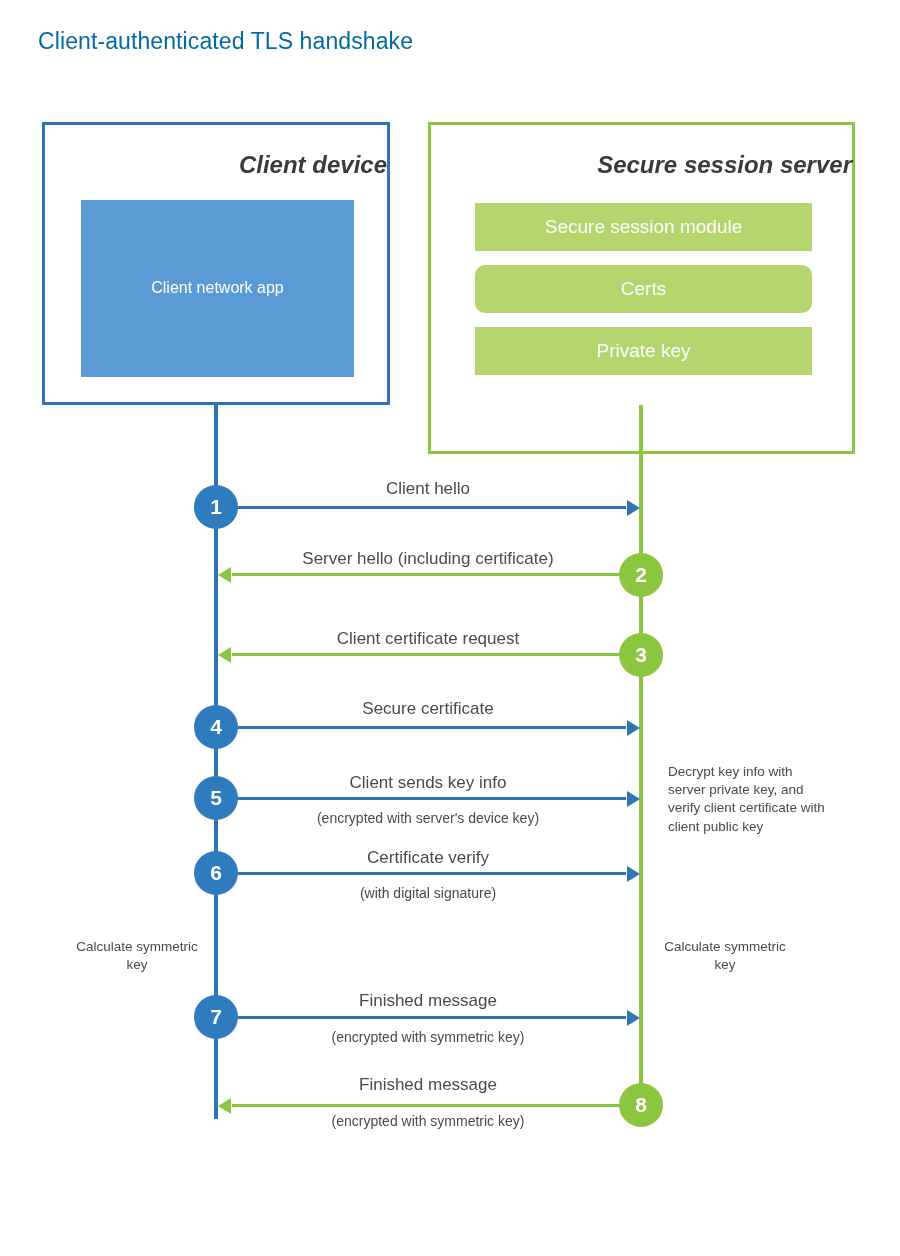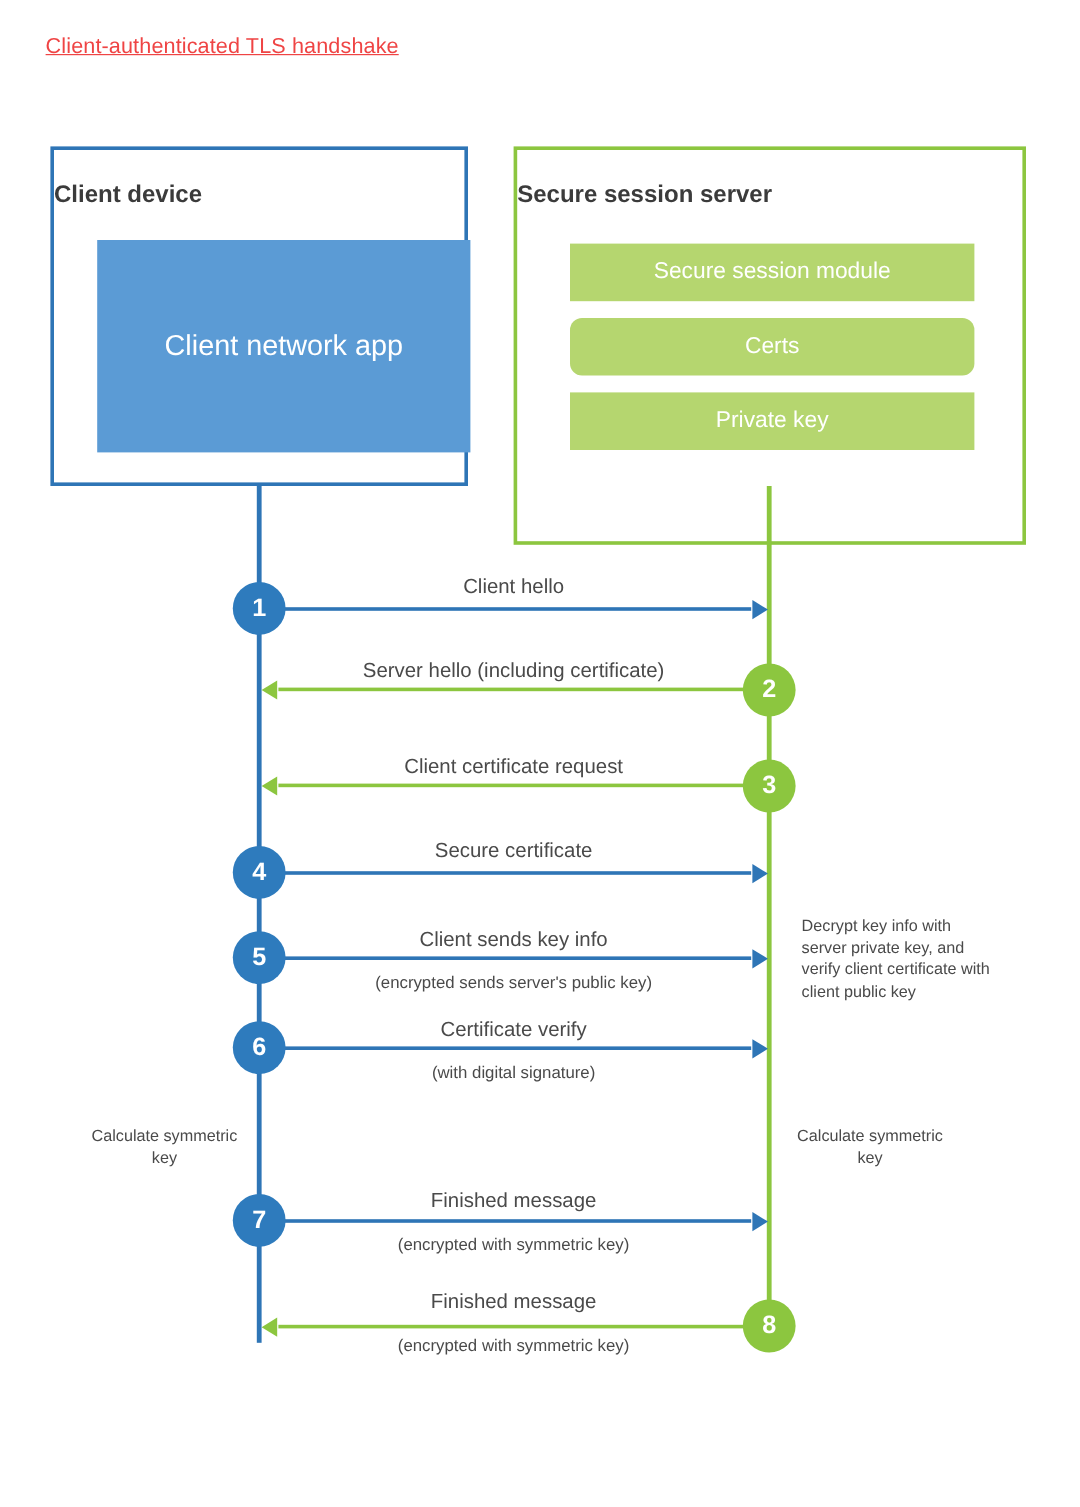--- a/index.html
+++ b/index.html
@@ -19,26 +19,25 @@
   .diagram {
     position: absolute;
     inset: 0;
   }
 
   
   .title {
     position: absolute;
     left: 38px;
     top: 28px;
-    font-size: 18px;
+    font-size: 23px;
     font-weight: 400;
-    color: #ef4444;
+    color: #0369a1;
     letter-spacing: 0.1px;
     white-space: nowrap;
-    text-decoration: underline;
   }
 
   
   .actor-box {
     position: absolute;
     background: #ffffff;
     box-sizing: border-box;
   }
   .actor-client {
     left: 42px;
@@ -52,35 +51,36 @@
     top: 122px;
     width: 427px;
     height: 332px;
     border: 3px solid #8cc63f;
   }
   .actor-title {
     position: absolute;
     left: 0;
     right: 0;
     top: 26px;
-    text-align: left;
-    font-size: 20px;
+    text-align: right;
+    font-size: 24px;
     font-weight: bold;
     color: #3b3b3b;
+    font-style: italic;
   }
 
   .client-app {
     position: absolute;
     left: 36px;
     top: 75px;
-    width: 311px;
+    width: 273px;
     height: 177px;
     background: #5b9bd5;
     color: #ffffff;
-    font-size: 24px;
+    font-size: 16px;
     display: flex;
     align-items: center;
     justify-content: center;
     text-align: center;
     line-height: 1.3;
   }
   .client-app span { display: block; max-width: 200px; }
 
   .server-bar {
     position: absolute;
@@ -212,21 +212,21 @@
   <div class="msg-label" style="left:428px; top:629px;">Client certificate request</div>
   <div class="arrow green left" style="left:232px; top:653px; width:409px;"></div>
   <div class="step green" style="left:619px; top:633px;">3</div>
 
   <div class="msg-label" style="left:428px; top:699px;">Secure certificate</div>
   <div class="arrow blue right" style="left:216px; top:726px; width:410px;"></div>
   <div class="step blue" style="left:194px; top:705px;">4</div>
 
   <div class="msg-label" style="left:428px; top:773px;">Client sends key info</div>
   <div class="arrow blue right" style="left:216px; top:797px; width:410px;"></div>
-  <div class="msg-sub" style="left:428px; top:810px;">(encrypted sends server's public key)</div>
+  <div class="msg-sub" style="left:428px; top:810px;">(encrypted with server's device key)</div>
   <div class="step blue" style="left:194px; top:776px;">5</div>
 
   <div class="msg-label" style="left:428px; top:848px;">Certificate verify</div>
   <div class="arrow blue right" style="left:216px; top:872px; width:410px;"></div>
   <div class="msg-sub" style="left:428px; top:885px;">(with digital signature)</div>
   <div class="step blue" style="left:194px; top:851px;">6</div>
 
   <div class="msg-label" style="left:428px; top:991px;">Finished message</div>
   <div class="arrow blue right" style="left:216px; top:1016px; width:410px;"></div>
   <div class="msg-sub" style="left:428px; top:1029px;">(encrypted with symmetric key)</div>

